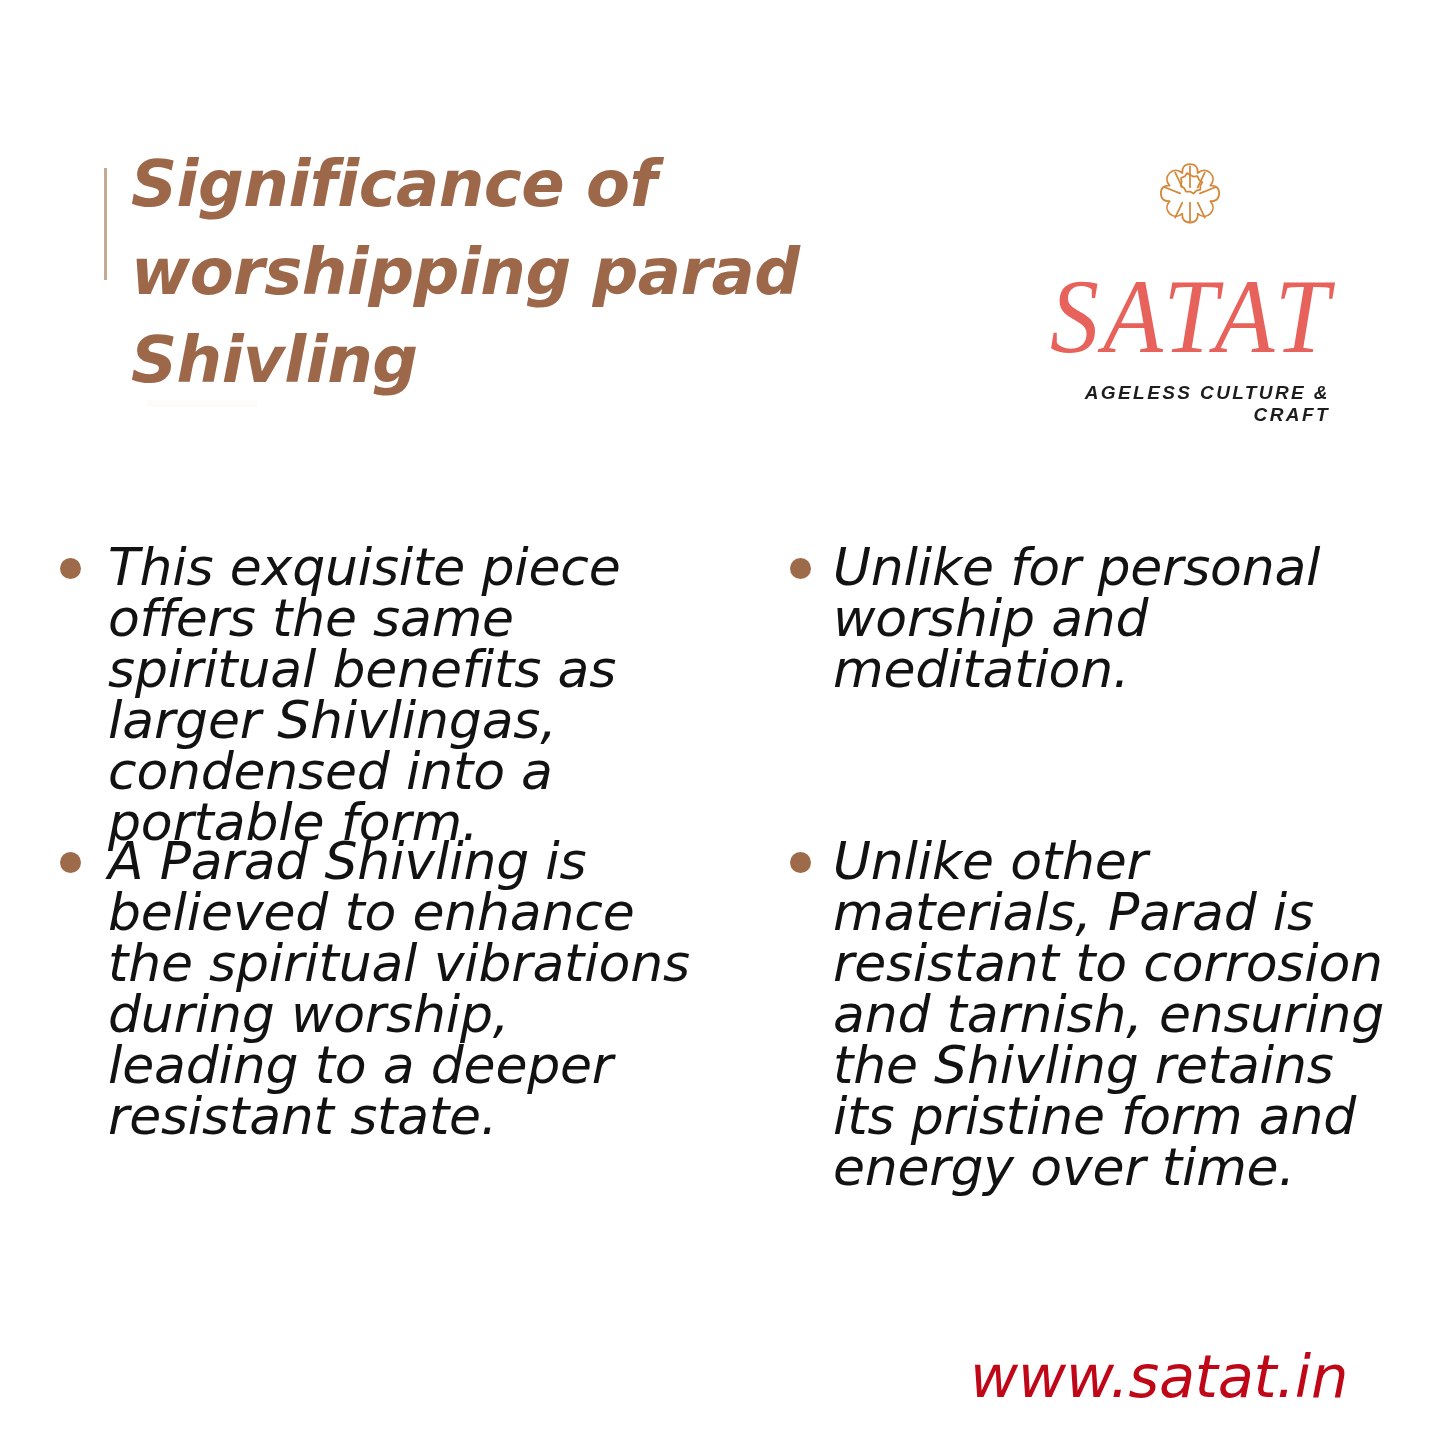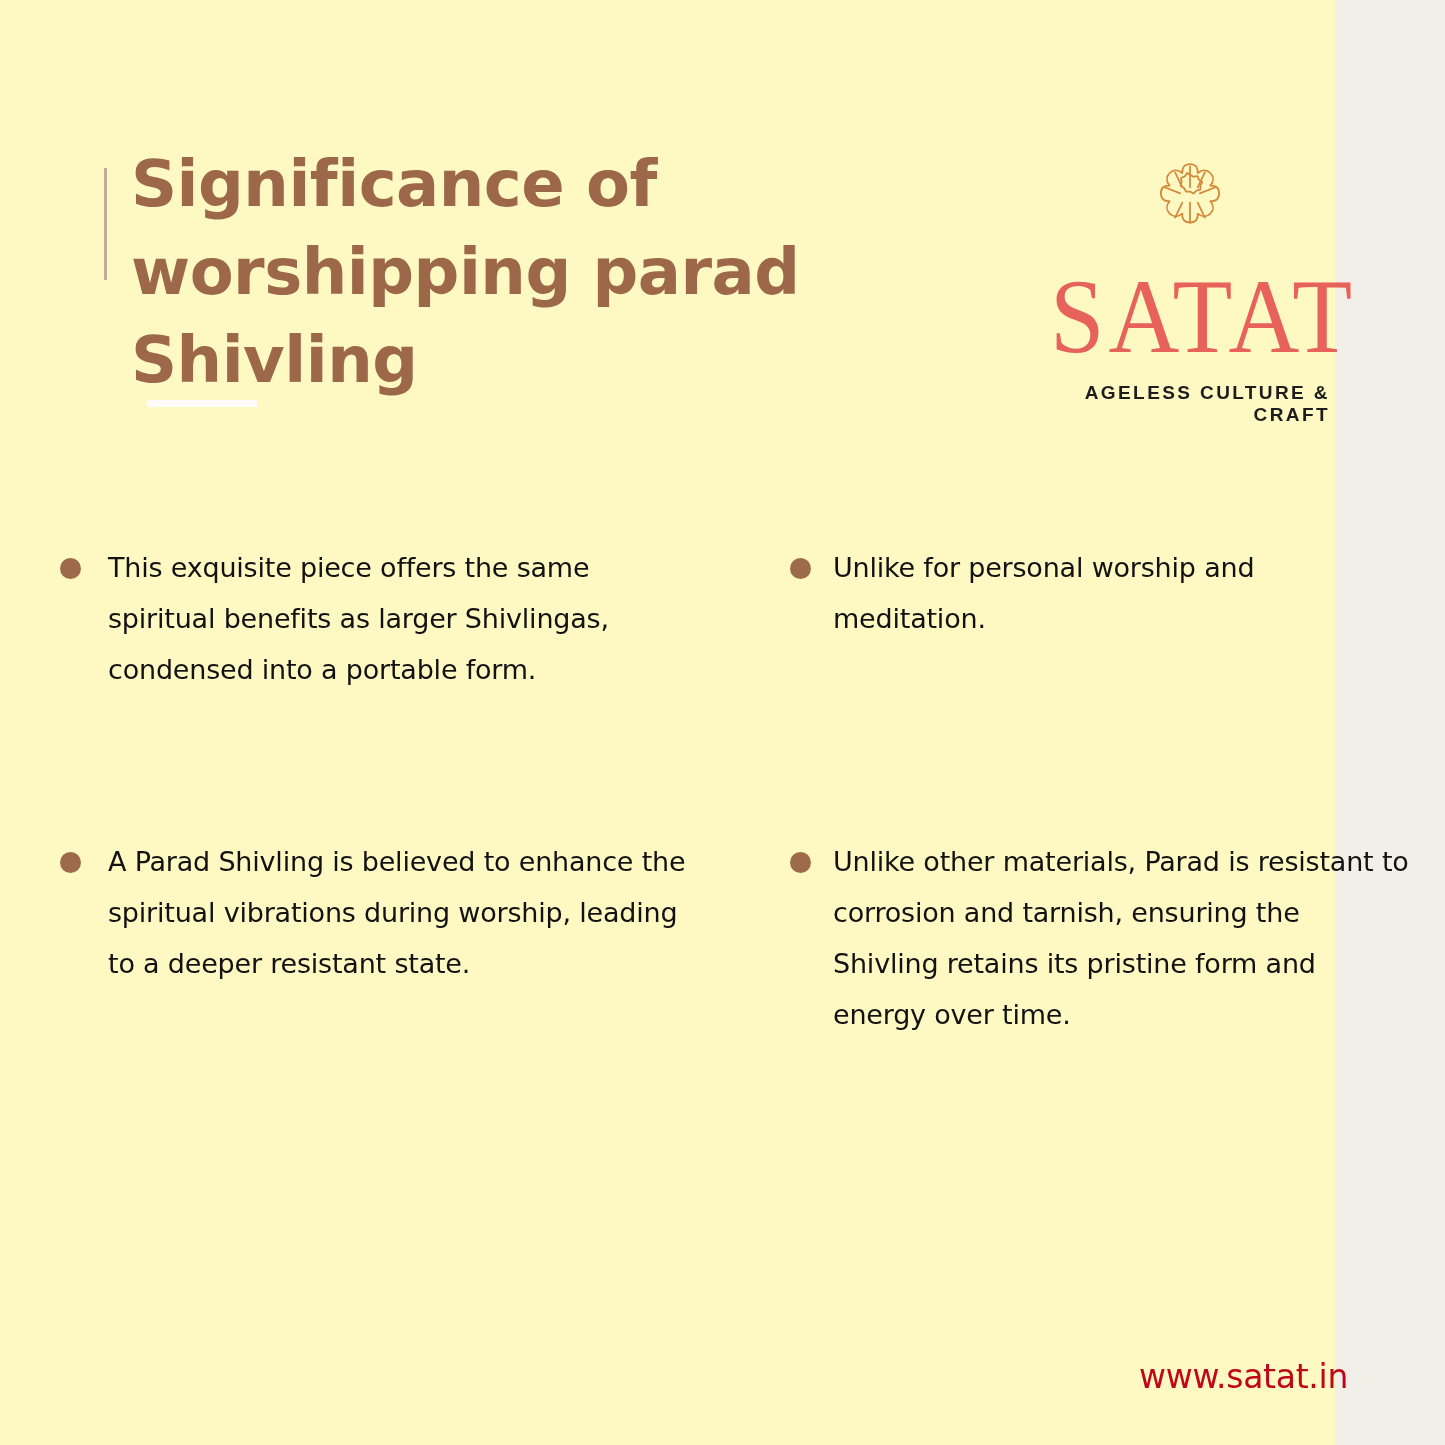--- a/index.html
+++ b/index.html
@@ -10,23 +10,24 @@
     width: 1445px;
     height: 1445px;
     background: #f2efe9;
     font-family: "Liberation Sans", sans-serif;
     overflow: hidden;
     position: relative;
   }
 
   .canvas {
     position: relative;
-    width: 1335px;
+    width: 1445px;
     height: 1445px;
-    background: #fef9c3;
+    background: #ffffff;
+    font-style: italic;
   }
 
   
   .header {
     position: absolute;
     left: 0;
     top: 0;
     width: 1445px;
     height: 430px;
   }
@@ -144,21 +145,21 @@
     height: 21px;
     border-radius: 50%;
     background: #9e6b4a;
     margin-top: 16px;
     margin-right: 27px;
   }
 
   .bullet-text {
     flex: 1 1 auto;
     font-family: "DejaVu Sans", sans-serif;
-    font-size: 27px;
+    font-size: 52px;
     line-height: 51px;
     color: #121212;
     letter-spacing: -0.2px;
   }
 
   .col-right .bullet-dot { margin-right: 22px; }
 
   
   .footer {
     position: absolute;
@@ -166,21 +167,21 @@
     top: 1330px;
     width: 1445px;
     height: 115px;
   }
 
   .site-url {
     position: absolute;
     right: 97px;
     top: 18px;
     font-family: "DejaVu Sans", sans-serif;
-    font-size: 33px;
+    font-size: 59px;
     line-height: 58px;
     color: #c00718;
     letter-spacing: -0.3px;
   }
 </style>
 </head>
 <body>
 
 <div class="canvas">
 

